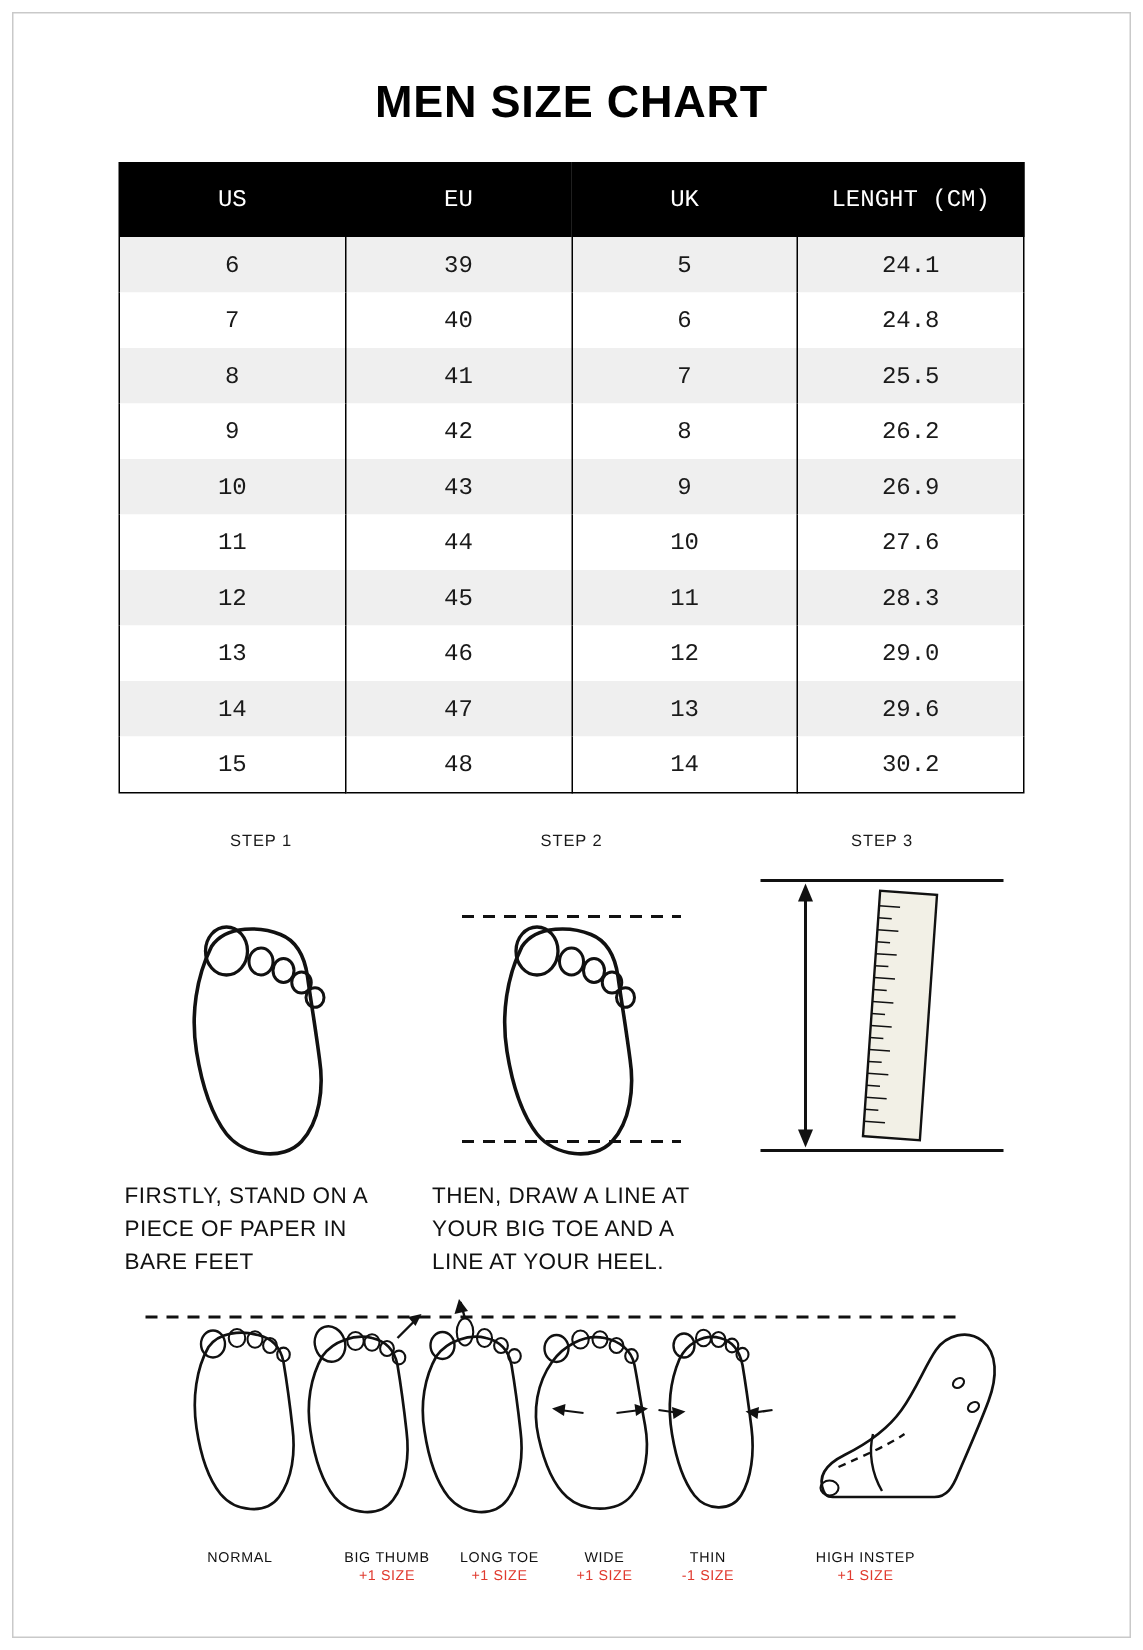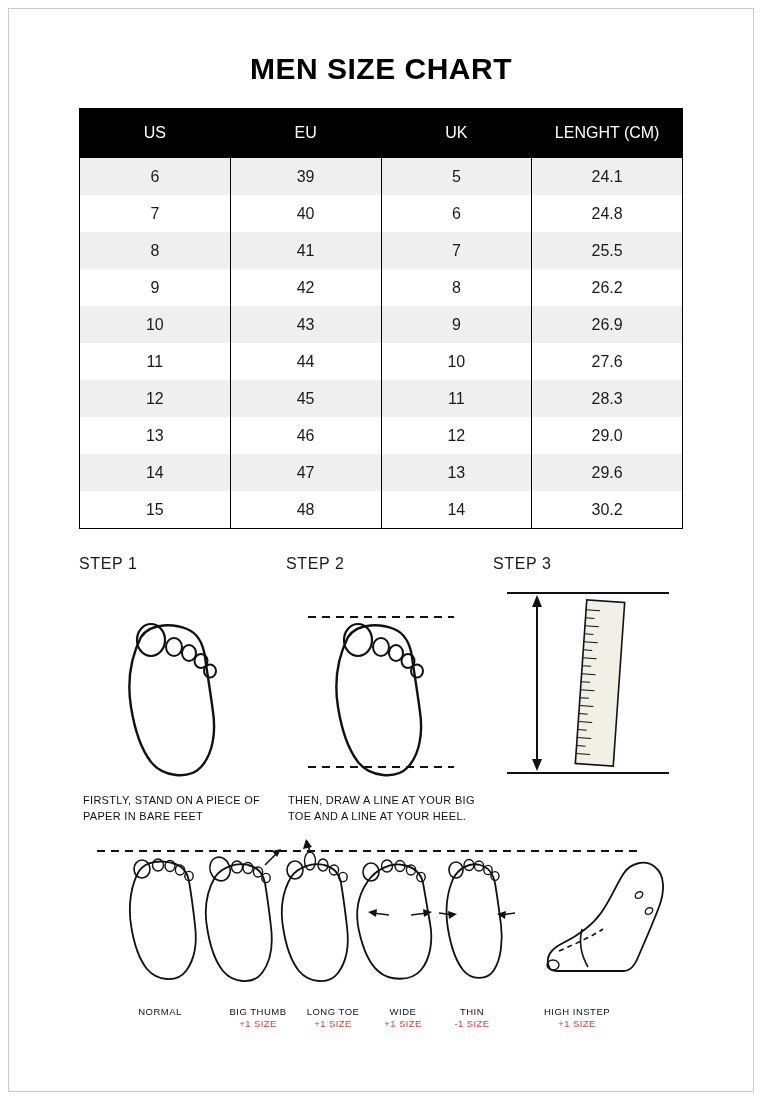--- a/index.html
+++ b/index.html
@@ -44,20 +44,21 @@
 
   
   .table-wrap {
     margin: 22px auto 0 auto;
     width: 604px;
   }
   table.size-table {
     border-collapse: collapse;
     width: 100%;
     table-layout: fixed;
+    font-family: Liberation Mono, monospace;
   }
   table.size-table th {
     background: #000000;
     color: #ffffff;
     font-weight: normal;
     font-size: 16px;
     height: 48px;
     vertical-align: middle;
     text-align: center;
     border-right: 1px solid #000;
@@ -84,31 +85,32 @@
   }
   .steps-row {
     display: flex;
     justify-content: space-between;
   }
   .step-col {
     width: 190px;
     position: relative;
   }
   .step-label {
-    font-size: 16px;
+    text-align: center;
+    font-size: 11px;
     letter-spacing: 0.6px;
     color: #1a1a1a;
     margin-bottom: 4px;
   }
   .step-art {
     height: 210px;
     position: relative;
   }
   .step-desc {
-    font-size: 11px;
+    font-size: 15px;
     line-height: 1.45;
     letter-spacing: 0.3px;
     color: #111;
     margin-top: 6px;
   }
   .step-desc.s1 { padding-left: 4px; }
   .step-desc.s2 { padding-left: 2px; }
   .step-desc.s3 { padding-left: 0px; }
 
   

